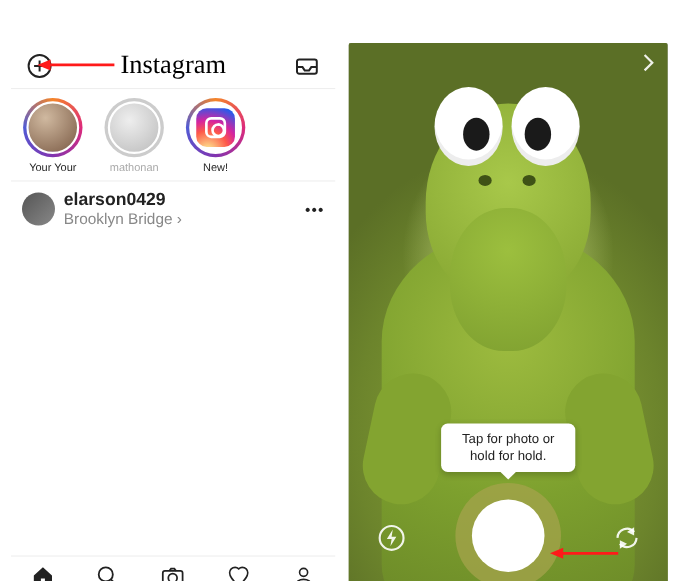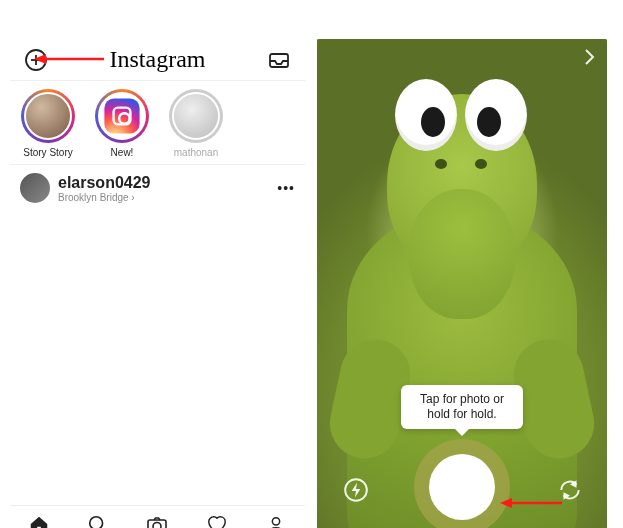--- a/index.html
+++ b/index.html
@@ -21,21 +21,21 @@
   .story { display: flex; flex-direction: column; align-items: center; width: 64px; cursor: pointer; }
   .story-ring { width: 54px; height: 54px; border-radius: 50%; padding: 2px; display:flex; align-items:center; justify-content:center; }
   .ring-grad { background: conic-gradient(#f58529,#dd2a7b,#8134af,#515bd4,#f58529); }
   .ring-grey { background: #ccc; }
   .story-avatar { width: 48px; height: 48px; border-radius: 50%; border: 2px solid #fff; background: #777; display:flex; align-items:center; justify-content:center; overflow:hidden; }
   .story-label { font-size: 10px; margin-top: 4px; color: #262626; white-space: nowrap; }
   .story-label.faded { color: #aaa; }
   .post-header { display: flex; align-items: center; padding: 8px 10px; }
   .post-av { width: 30px; height: 30px; border-radius: 50%; background: linear-gradient(135deg,#555,#888); margin-right: 8px; }
   .post-user { font-size: 16px; font-weight: 600; color: #222; }
-  .post-loc { font-size: 10px; color: #888; }
+  .post-loc { font-size: 14px; color: #888; }
   .post-more { margin-left: auto; font-size: 14px; letter-spacing: 1px; color:#222; cursor:pointer; }
   .post-image { width: 100%; height: 290px; position: relative; background:#f4f0e0; overflow:hidden; }
   .bridge {
     position:absolute; inset:0;
     background:
       linear-gradient(#c9c49a,#c9c49a) center/6px 100% no-repeat,
       repeating-linear-gradient(75deg, rgba(40,40,20,.6) 0 1px, transparent 1px 14px),
       repeating-linear-gradient(-75deg, rgba(40,40,20,.6) 0 1px, transparent 1px 14px),
       repeating-linear-gradient(0deg, rgba(40,40,20,.5) 0 1px, transparent 1px 22px),
       linear-gradient(#e8e2b8,#d8d29a);
@@ -146,38 +146,38 @@
           <path d="M3 13 h5 l2 3 h4 l2 -3 h5" fill="none" stroke="#222" stroke-width="1.8"></path>
         </svg>
       </span>
     </div>
 
     <div class="stories">
       <div class="story">
         <div class="story-ring ring-grad">
             <div class="story-avatar avatar-generic"></div>
           </div>
-        <span class="story-label">Story Story</span>
+        <span class="story-label">Your Your</span>
+      </div>
+      <div class="story">
+        <div class="story-ring ring-grey">
+            <div class="story-avatar avatar-grey"></div>
+          </div>
+        <span class="story-label faded">mathonan</span>
       </div>
       <div class="story">
         <div class="story-ring ring-grad">
             <div class="story-avatar" style="background:#fff">
               <div class="ig-glyph" style="transform:scale(.8)">
                 <div class="sq"></div>
               </div>
             </div>
           </div>
         <span class="story-label">New!</span>
       </div>
-      <div class="story">
-        <div class="story-ring ring-grey">
-            <div class="story-avatar avatar-grey"></div>
-          </div>
-        <span class="story-label faded">mathonan</span>
-      </div>
     </div>
 
     <div class="post-header">
       <div class="post-av"></div>
       <div>
         <div class="post-user">elarson0429</div>
         <div class="post-loc"><span>Brooklyn Bridge</span> ›</div>
       </div>
       <div class="post-more">•••</div>
     </div>

